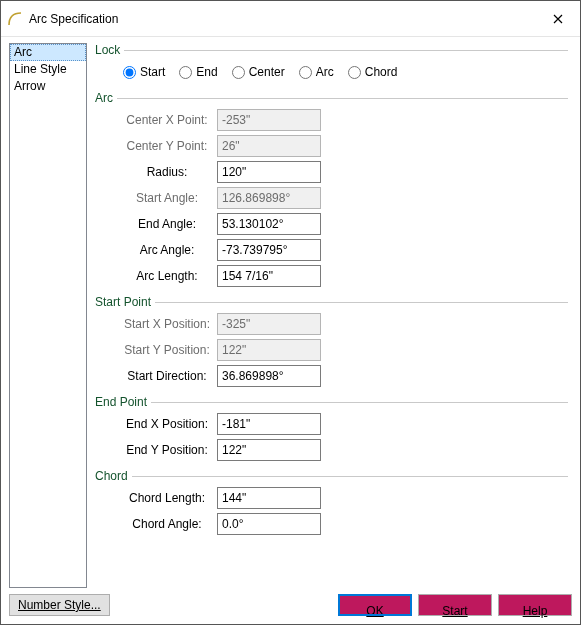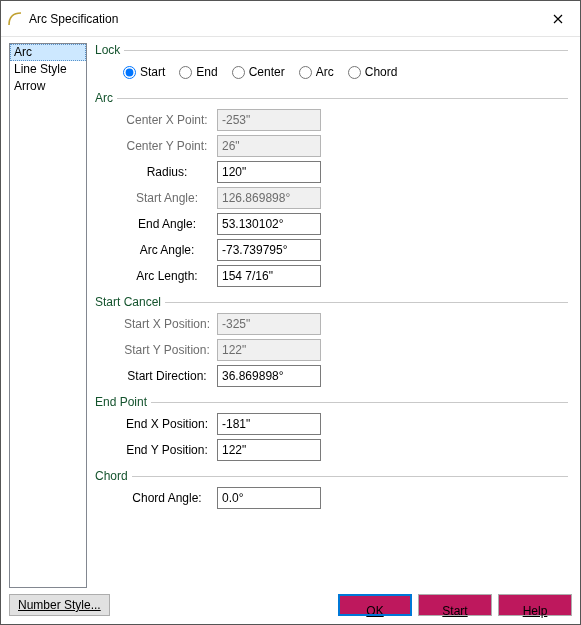--- a/index.html
+++ b/index.html
@@ -235,21 +235,21 @@
           </div>
           <div class="form-row">
             <span class="label">Arc Length:</span>
             <input type="text" value="154 7/16&quot;" style="">
           </div>
         </div>
     </fieldset>
 
     <fieldset class="group" style="position:relative;">
 
-      <legend>Start Cancel</legend>
+      <legend>Start Point</legend>
       <div id="sp-rows">
           <div class="form-row disabled">
             <span class="label">Start X Position:</span>
             <input type="text" readonly="" value="-325&quot;" style="">
           </div>
           <div class="form-row disabled">
             <span class="label">Start Y Position:</span>
             <input type="text" readonly="" value="122&quot;" style="">
           </div>
           <div class="form-row">
@@ -269,20 +269,24 @@
           <div class="form-row">
             <span class="label">End Y Position:</span>
             <input type="text" value="122&quot;" style="">
           </div>
         </div>
     </fieldset>
 
     <fieldset class="group">
       <legend>Chord</legend>
       <div id="ch-rows">
+          <div class="form-row">
+            <span class="label">Chord Length:</span>
+            <input type="text" value="144&quot;" style="">
+          </div>
           <div class="form-row">
             <span class="label">Chord Angle:</span>
             <input type="text" value="0.0°" style="">
           </div>
         </div>
     </fieldset>
 
   </div>
 </div>
 

